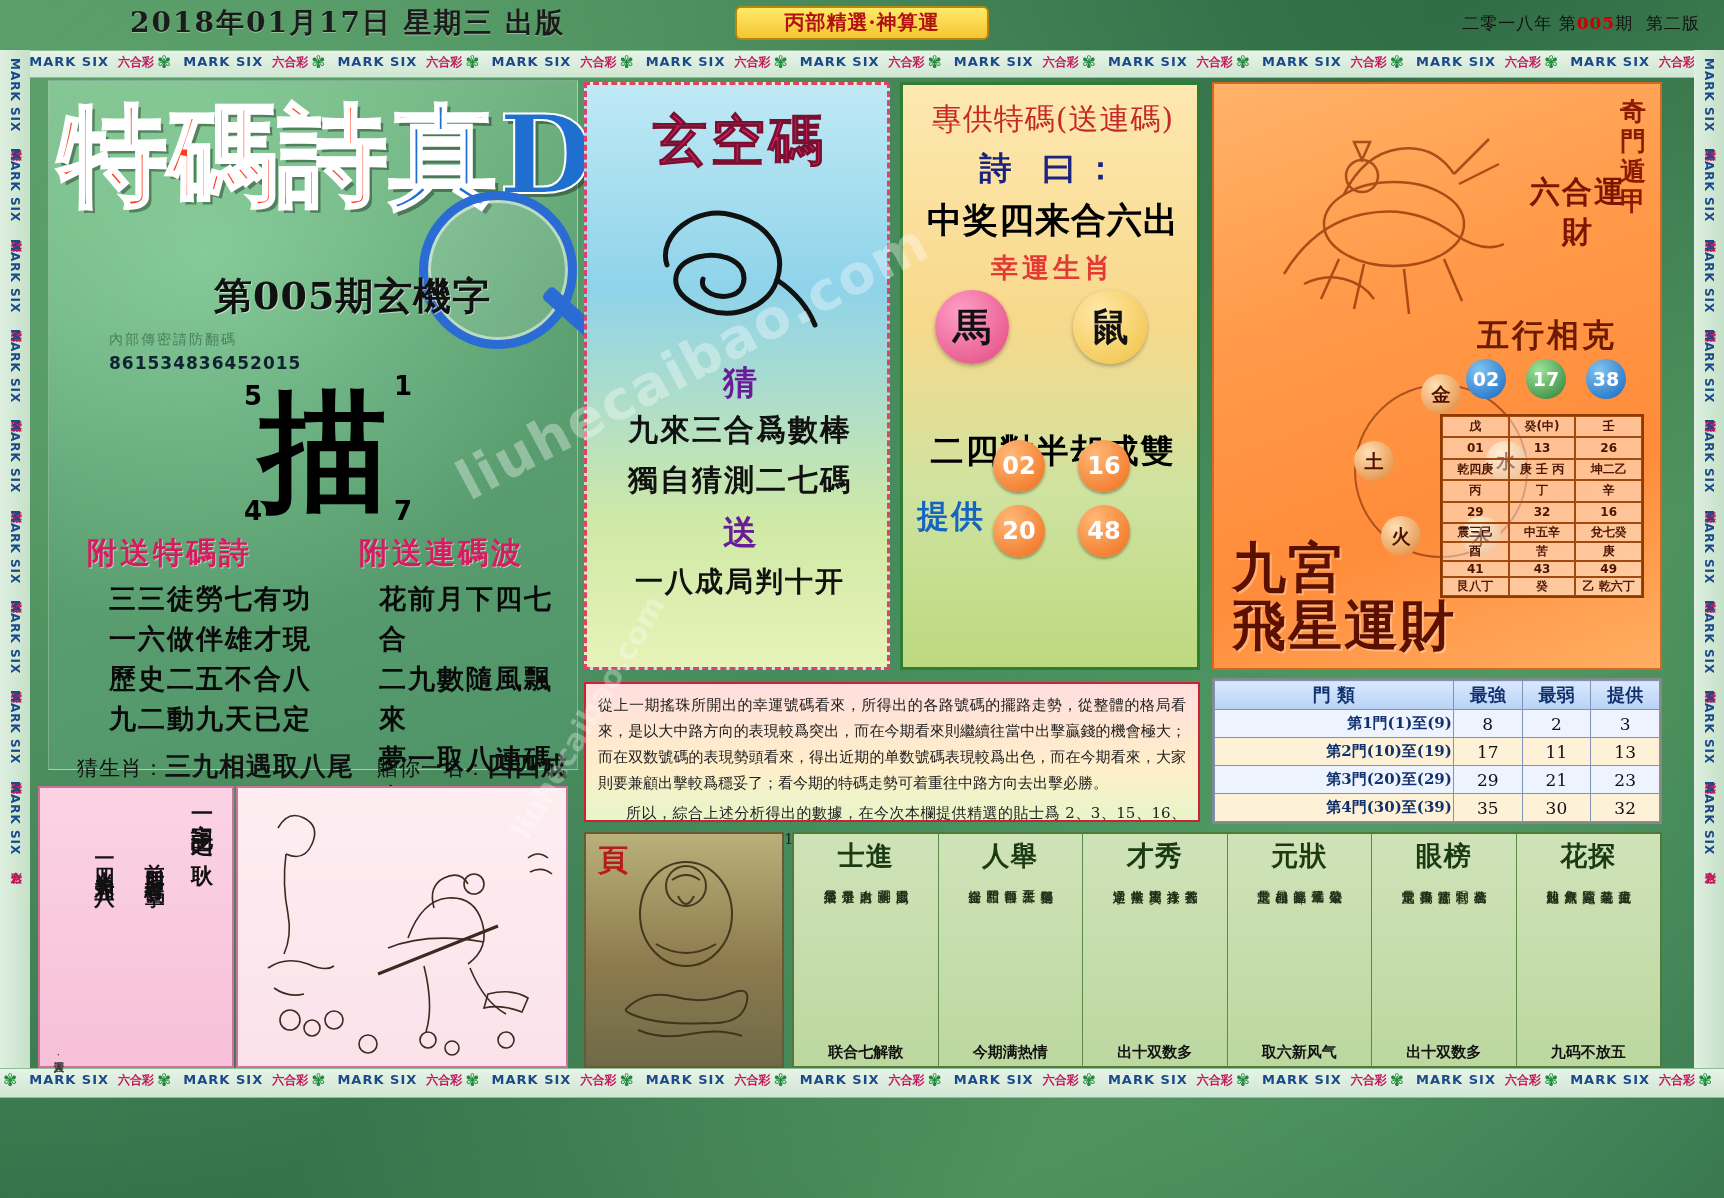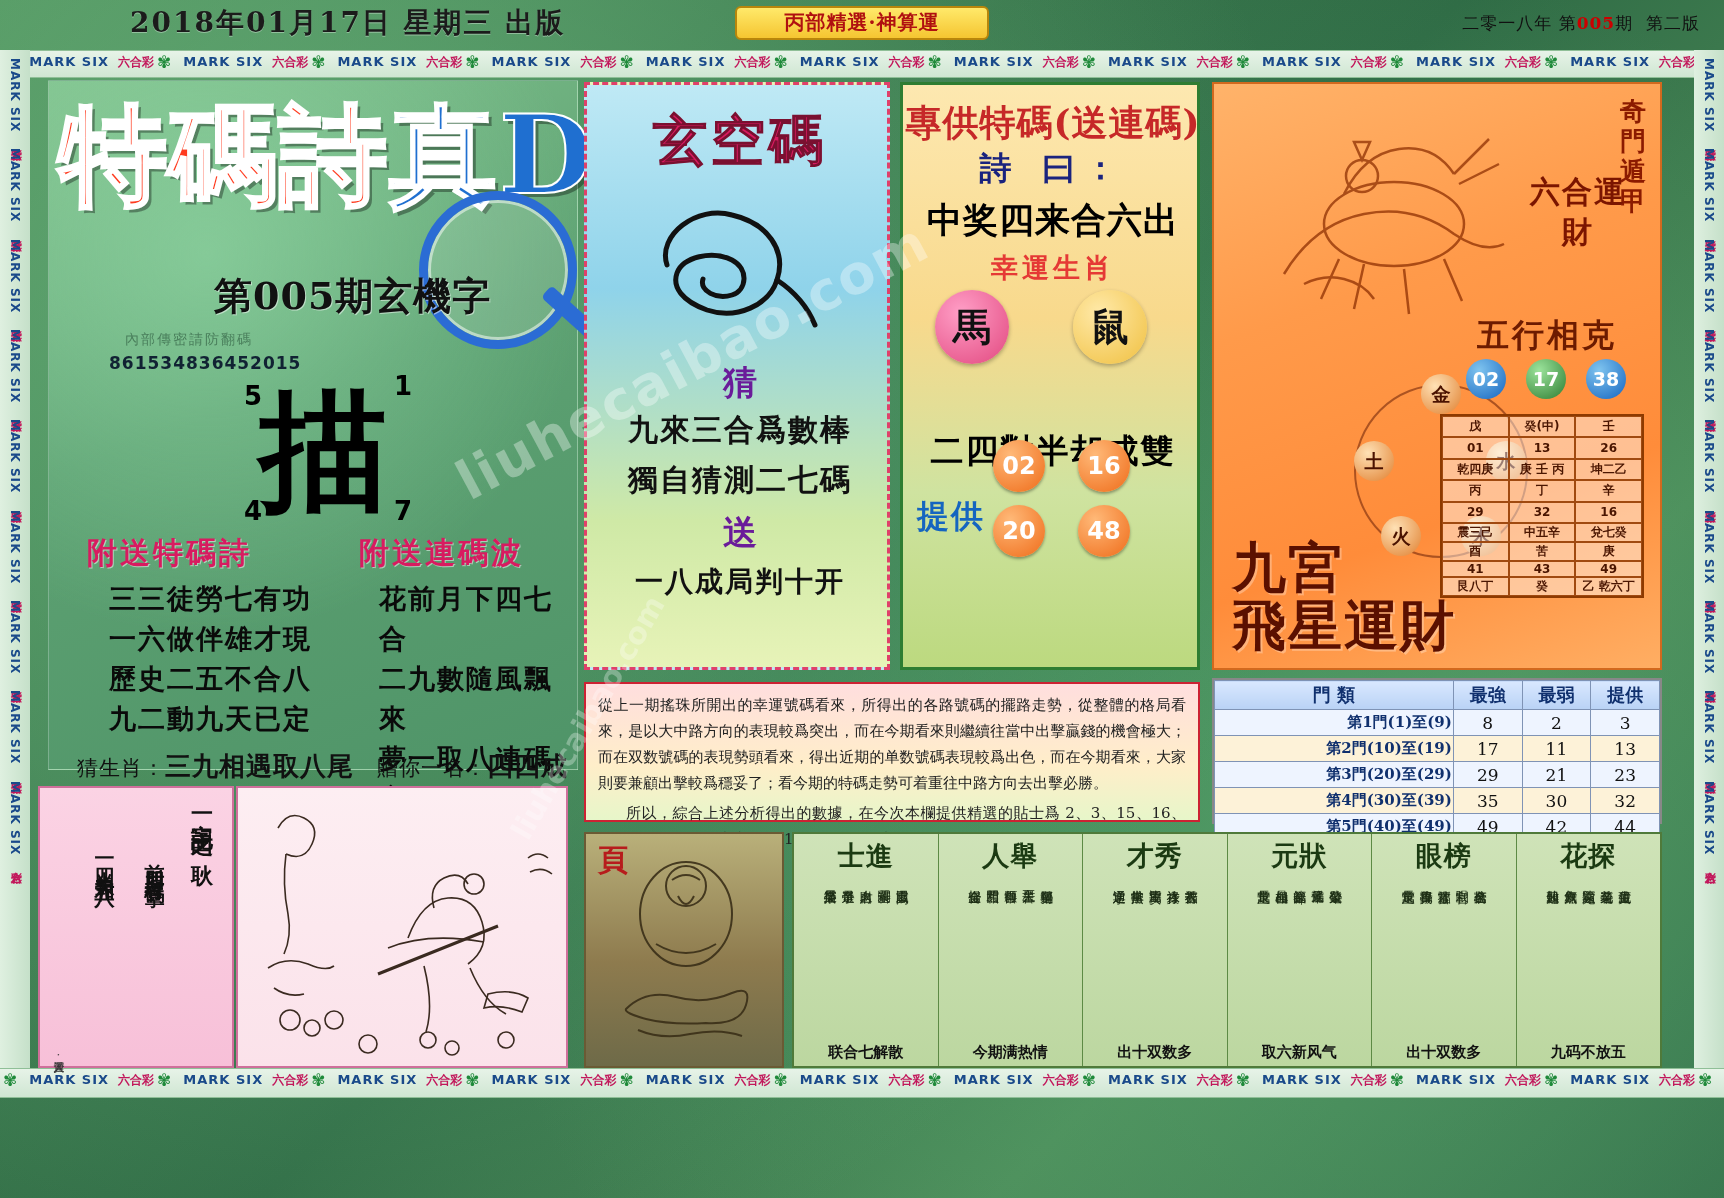--- a/index.html
+++ b/index.html
@@ -94,21 +94,21 @@
     content:"";position:absolute;left:108px;top:110px;width:80px;height:16px;
     background:#2b6cd4;transform:rotate(42deg);border-radius:5px;
   }
   .subtitle{
     position:absolute;left:165px;top:190px;
     font-family:"DejaVu Serif","Liberation Serif",serif;
     font-size:38px;font-weight:bold;color:#111;letter-spacing:1px;
     text-shadow:1px 1px 0 rgba(255,255,255,.5);
   }
   .faintline{
-    position:absolute;left:76px;top:250px;font-size:14px;color:#4a7f5c;letter-spacing:2px;
+    position:absolute;left:60px;top:250px;font-size:14px;color:#4a7f5c;letter-spacing:2px;
   }
   .barcode{
     position:absolute;left:60px;top:272px;font-size:17px;font-weight:bold;color:#123;letter-spacing:1px;
   }
   .bignum-left{position:absolute;left:195px;top:300px;font-size:26px;font-weight:bold;color:#000;}
   .bignum-right{position:absolute;left:345px;top:290px;font-size:26px;font-weight:bold;color:#000;}
   .bignum-left2{position:absolute;left:195px;top:415px;font-size:26px;font-weight:bold;color:#000;}
   .bignum-right2{position:absolute;left:345px;top:415px;font-size:26px;font-weight:bold;color:#000;}
   .hugechar{
     position:absolute;left:210px;top:310px;
@@ -170,21 +170,21 @@
 
   
   #panelC{
     left:900px;top:82px;width:300px;height:588px;
     background:linear-gradient(180deg,#fde8b0 0%,#f8d98c 40%,#cfe3a0 70%,#bcd97f 100%);
     border:3px solid #2e7d32;
   }
   .cTitle{
     position:absolute;left:0;top:14px;width:300px;text-align:center;
     font-family:"DejaVu Serif","Liberation Serif",serif;
-    font-size:36px;font-weight:bold;color:#c62828;letter-spacing:1px;
+    font-size:30px;font-weight:normal;color:#c62828;letter-spacing:1px;
   }
   .cSub{
     position:absolute;left:0;top:62px;width:300px;text-align:center;
     font-family:"DejaVu Serif","Liberation Serif",serif;
     font-size:32px;font-weight:bold;color:#1a237e;letter-spacing:10px;
   }
   .cPoem{
     position:absolute;left:0;top:112px;width:300px;text-align:center;
     font-family:"DejaVu Serif","Liberation Serif",serif;
     font-size:35px;font-weight:bold;color:#000;letter-spacing:1px;
@@ -609,26 +609,20 @@
             <td>29</td>
             <td>21</td>
             <td>23</td>
           </tr>
           <tr>
             <td class="lbl">第4門(30)至(39)</td>
             <td>35</td>
             <td>30</td>
             <td>32</td>
           </tr>
-          <tr>
-            <td class="lbl">第5門(40)至(49)</td>
-            <td>49</td>
-            <td>42</td>
-            <td>44</td>
-          </tr>
         </tbody>
     </table>
   </div>
 
   <div class="panel" id="panelG">
     <div class="gText">一字記之曰：耿</div>
     <div class="gText" style="right:60px;top:60px;font-size:20px;">前后四三有碼拿</div>
     <div class="gText" style="right:110px;top:60px;font-size:20px;">一四当头和五八</div>
     <div class="gSmall">贊運人·</div>
   </div>

